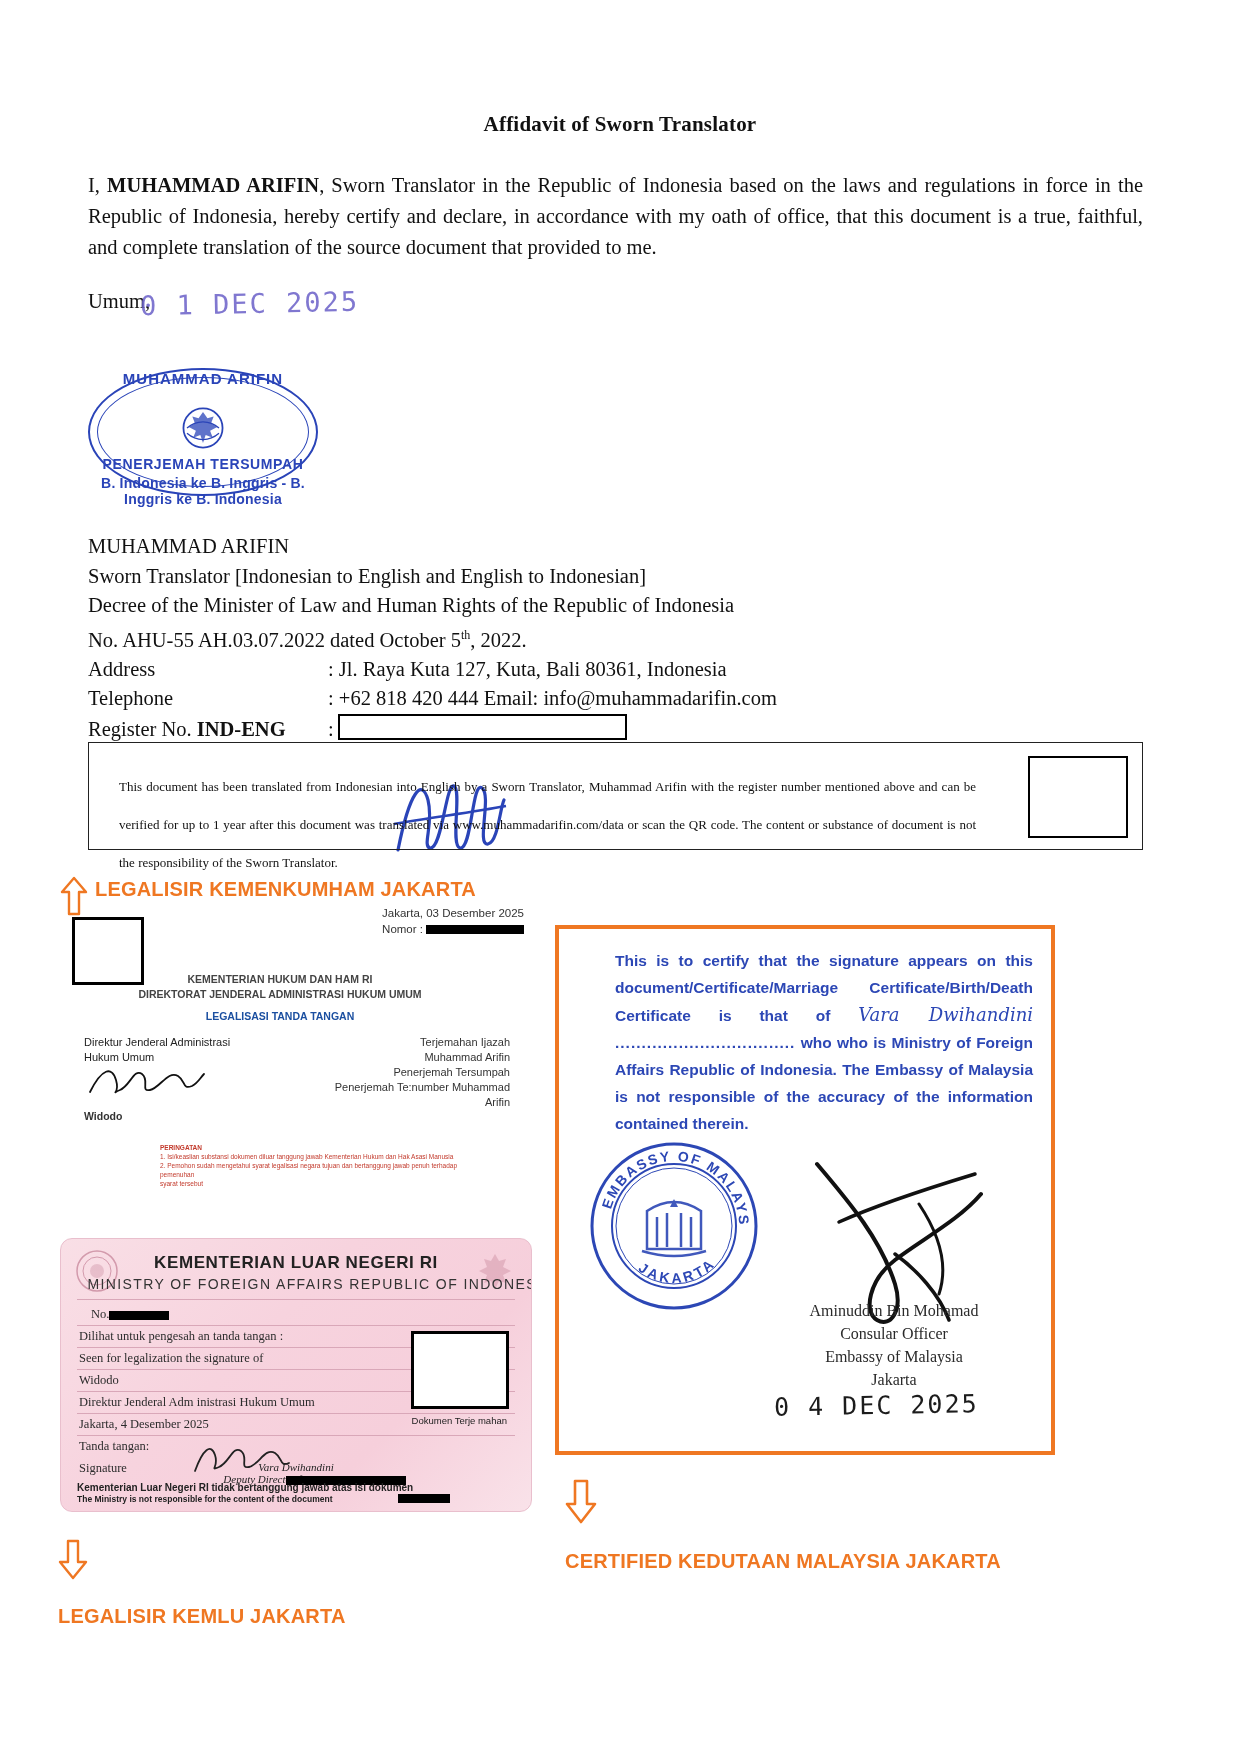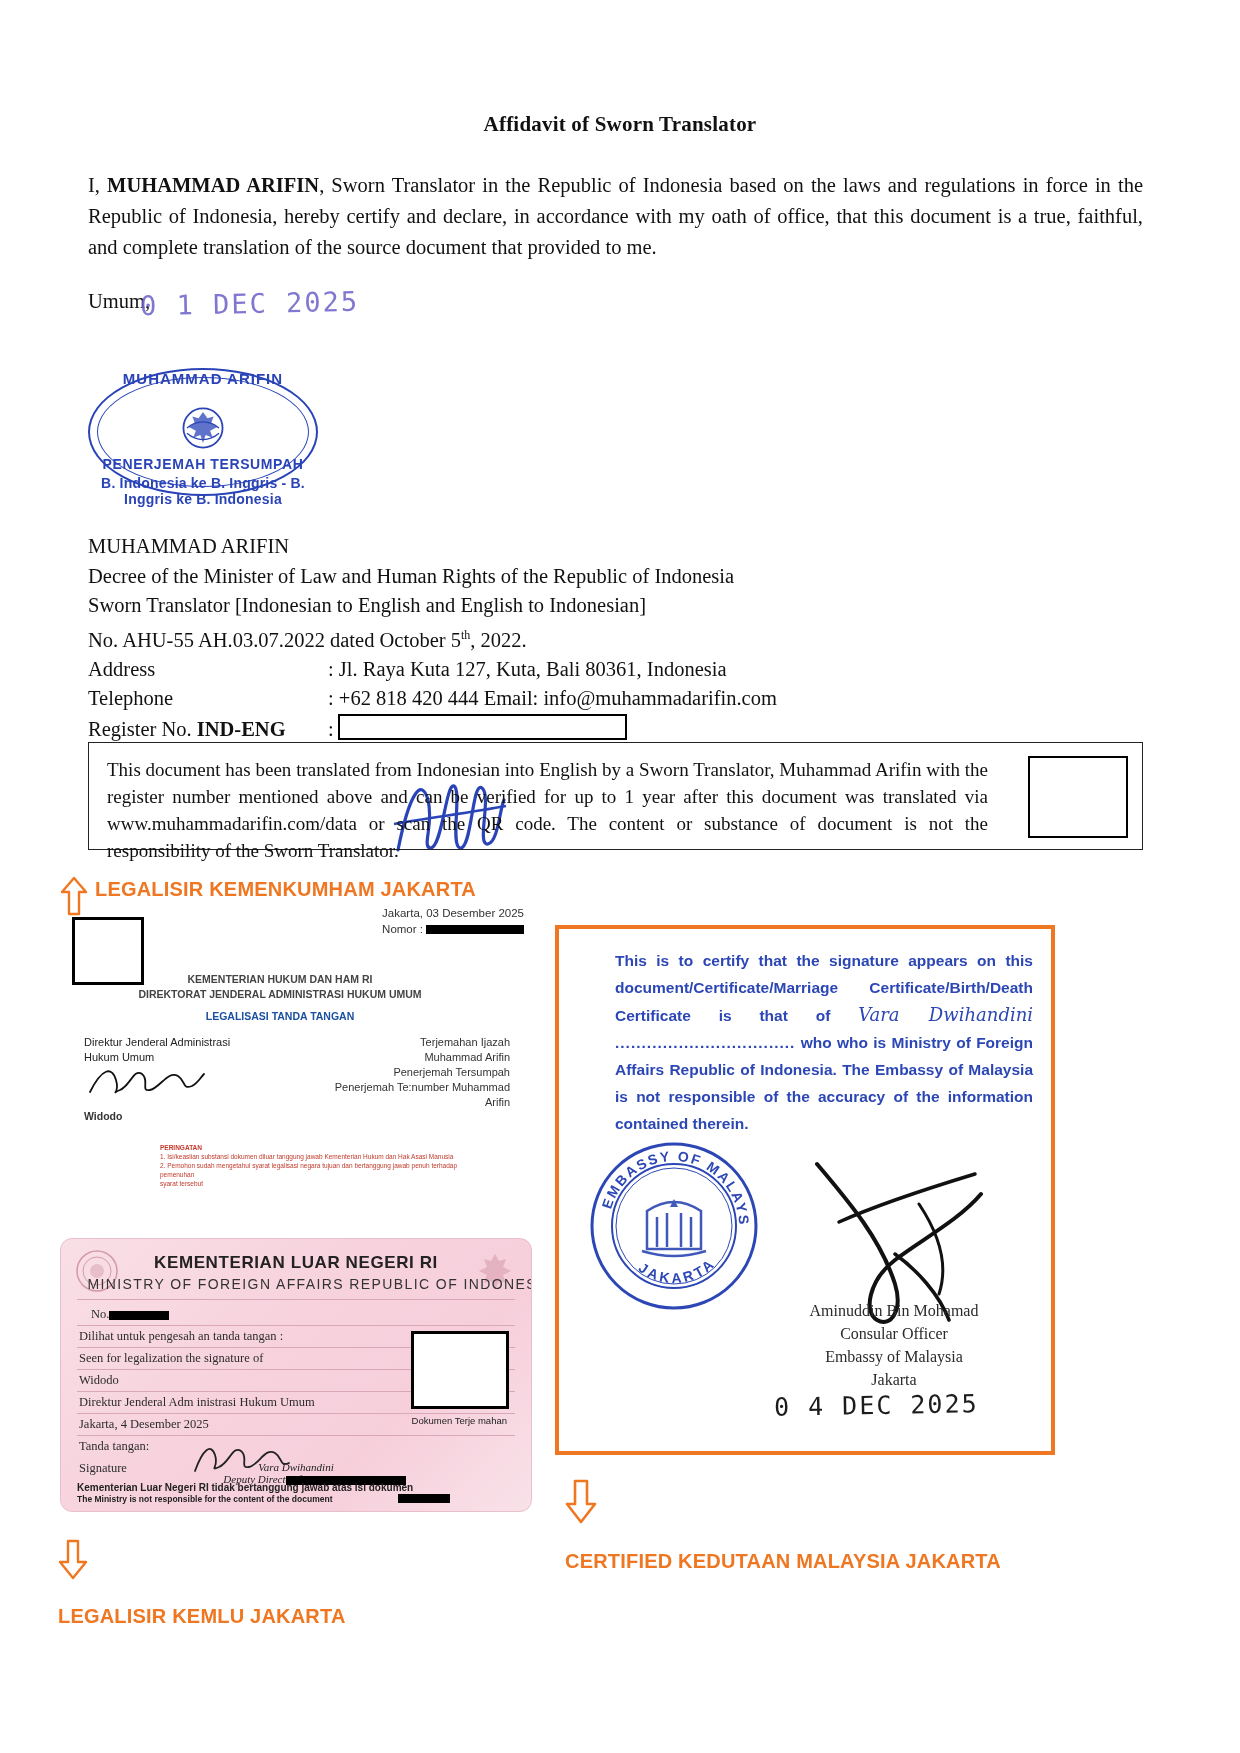--- a/index.html
+++ b/index.html
@@ -145,24 +145,24 @@
   .disclaimer {
     position: absolute;
     top: 742px;
     left: 88px;
     width: 1055px;
     height: 108px;
     border: 1.6px solid #222;
     box-sizing: border-box;
   }
   .disclaimer p {
-    margin: 4px;
+    margin: 16px;
     padding: 9px 150px 0 14px;
-    font-size: 19px;
-    line-height: 27px;
+    font-size: 13px;
+    line-height: 38px;
     text-align: justify;
   }
   .qr-redaction {
     position: absolute;
     top: 13px;
     right: 14px;
     width: 100px;
     height: 82px;
     background: #fff;
     border: 2.5px solid #000;
@@ -484,22 +484,22 @@
     </svg>
 
     <svg class="signature" viewBox="0 0 120 110">
       <path d="M10 90 C22 30, 34 18, 40 40 C46 64, 34 86, 42 88 C54 90, 58 22, 66 26 C74 30, 62 86, 72 88 C84 90, 84 20, 94 28 C104 36, 88 86, 100 84 C110 82, 112 48, 116 40" fill="none" stroke="currentColor" stroke-width="3.2" stroke-linecap="round"></path>
       <path d="M6 64 C40 58, 86 52, 118 46" fill="none" stroke="currentColor" stroke-width="2.4"></path>
     </svg>
   </div>
 
   <div class="details">
     <div class="row">MUHAMMAD ARIFIN</div>
+    <div class="row">Sworn Translator [Indonesian to English and English to Indonesian]</div>
     <div class="row">Decree of the Minister of Law and Human Rights of the Republic of Indonesia</div>
-    <div class="row">Sworn Translator [Indonesian to English and English to Indonesian]</div>
     <div class="row">
       <span>No. AHU-55 AH.03.07.2022 dated October 5</span><sup>th</sup><span>, 2022.</span>
     </div>
     <div class="row">
       <span class="lbl">Address</span><span>: Jl. Raya Kuta 127, Kuta, Bali 80361, Indonesia</span>
     </div>
     <div class="row">
       <span class="lbl">Telephone</span><span>: +62 818 420 444   Email: info@muhammadarifin.com</span>
     </div>
     <div class="row">

